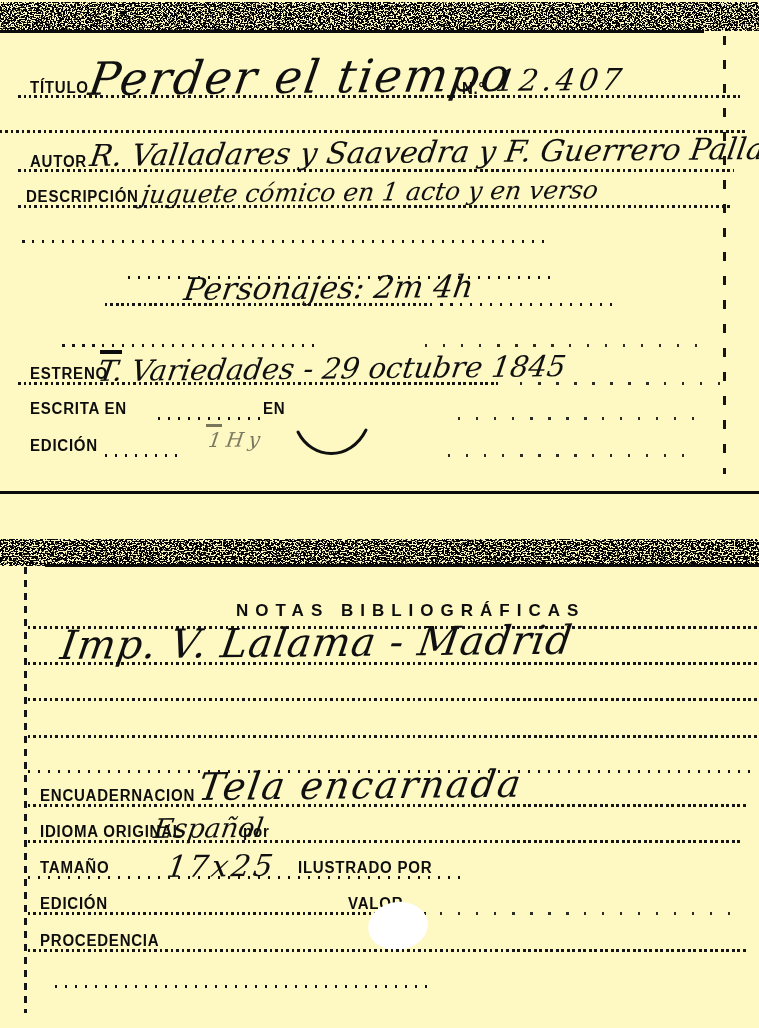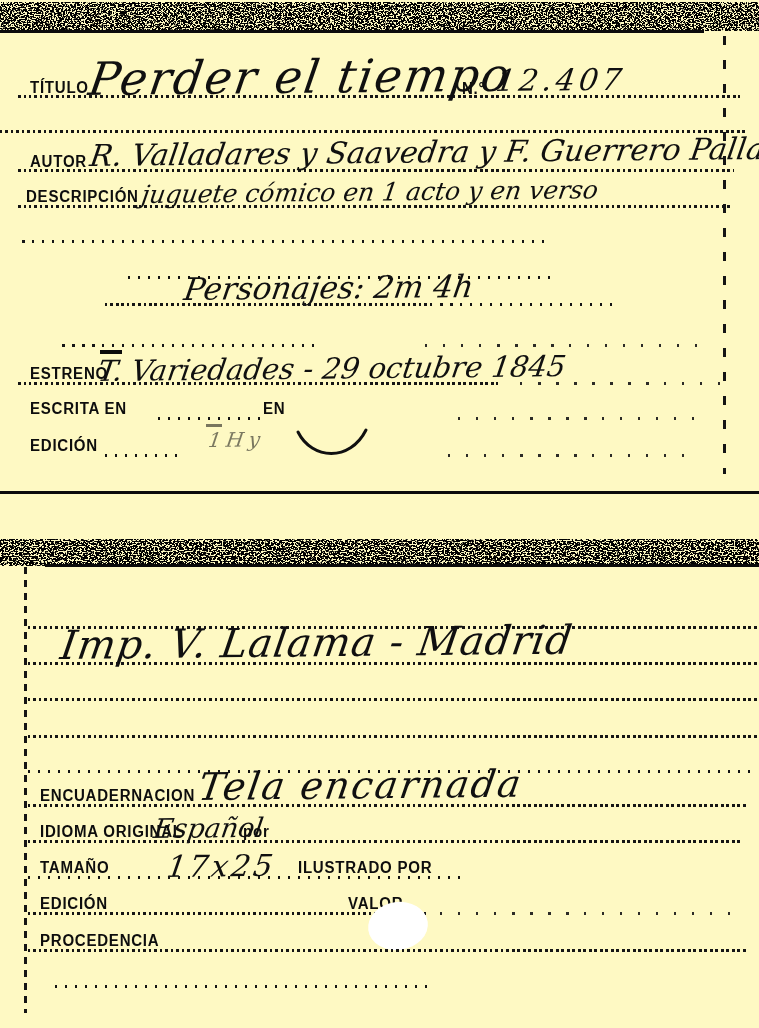--- a/index.html
+++ b/index.html
@@ -95,20 +95,21 @@
     <filter id="n2" x="0" y="0" width="100%" height="100%">
       <feTurbulence type="fractalNoise" baseFrequency="0.5 0.8" numOctaves="3" seed="29"></feTurbulence>
       <feColorMatrix type="matrix" values="0 0 0 0 0  0 0 0 0 0  0 0 0 0 0  0 0 0 16 -7"></feColorMatrix>
     </filter>
     <rect width="759" height="27" filter="url(#n2)"></rect>
   </svg>
   <div class="hline" style="top:564px;left:45px;width:714px;height:3px"></div>
 
   <div class="vborder" style="left:24px;top:567px;height:446px"></div>
 
+  <div class="heading" style="left:236px;top:601px">NOTAS BIBLIOGRÁFICAS</div>
   <div class="dot" style="top:626px;left:28px;width:731px"></div>
 
   <div class="hand" style="left:58px;top:625px;font-size:40px;letter-spacing:1px">Imp. V. Lalama - Madrid</div>
   <div class="dot" style="top:662px;left:28px;width:731px"></div>
 
   <div class="dot" style="top:698px;left:28px;width:731px"></div>
   <div class="dot" style="top:735px;left:28px;width:731px"></div>
   <div class="dot sparse" style="top:770px;left:28px;width:725px"></div>
 
   <div class="label" style="left:40px;top:787px">ENCUADERNACION</div>

